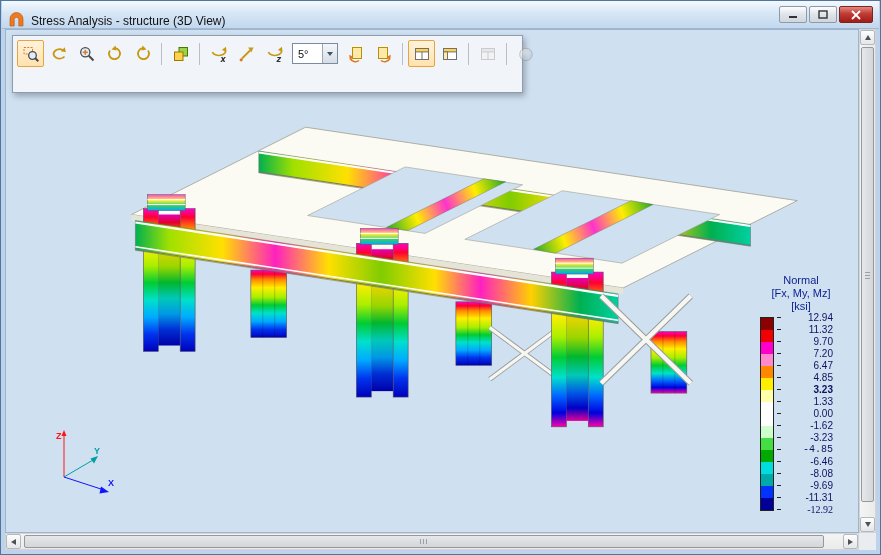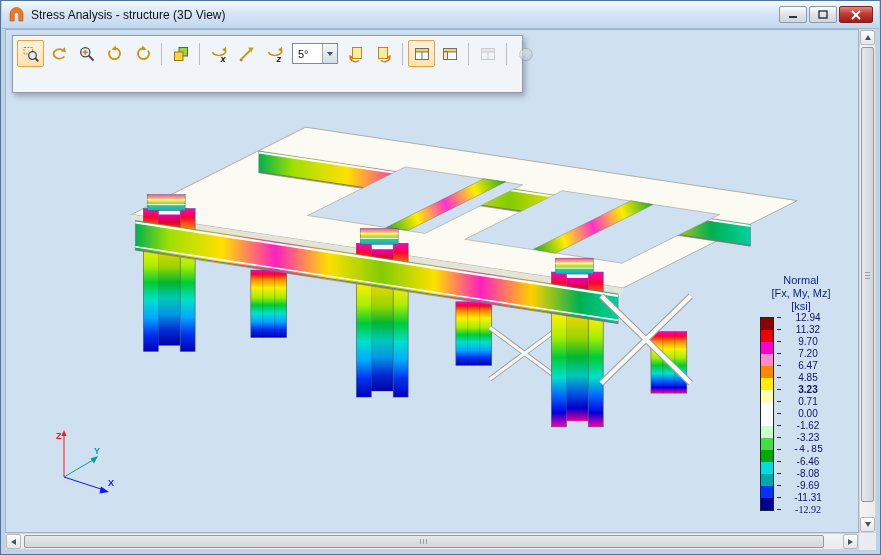--- a/index.html
+++ b/index.html
@@ -2,21 +2,21 @@
 <html><head>
 <meta charset="utf-8">
 <style>
   *{box-sizing:border-box;margin:0;padding:0}
   html,body{width:881px;height:555px;font-family:"Liberation Sans",sans-serif;background:#888}
   .window{position:relative;width:881px;height:555px;background:#bdd3ec;border:1px solid #50749c}
 
   
   .titlebar{position:absolute;left:1px;top:0;right:1px;height:28px;
     background:linear-gradient(#f4f9fe,#d7e6f6 45%,#c2d8ee);border-bottom:1px solid #9fb8d4;
-    display:flex;align-items:center;padding:8px 6px}
+    display:flex;align-items:flex-end;padding:0 6px}
   .title-icon{width:17px;height:17px;margin-right:6px;flex:none}
   .title-text{font-size:12px;color:#111;white-space:nowrap}
   .win-controls{position:absolute;right:6px;top:5px;display:flex;gap:2px}
   .winbtn{width:28px;height:17px;border:1px solid #8f9aa8;border-radius:2px;
     background:linear-gradient(#fdfdfd,#dfe4ea 50%,#cfd6de);display:flex;align-items:center;justify-content:center}
   .winbtn.close{width:34px;border:1px solid #7e2420;background:linear-gradient(#e08a80,#c23b35 45%,#a11d18)}
 
   
   .content{position:absolute;left:4px;top:28px;right:4px;bottom:4px}
   .canvas{position:absolute;left:0;top:0;right:17px;bottom:17px;overflow:hidden;border:1px solid #9fb4cc}
@@ -43,21 +43,21 @@
   .tri-down{width:0;height:0;border-left:3.5px solid transparent;border-right:3.5px solid transparent;border-top:4.5px solid #40526a}
   .ic-letter{font:italic bold 8px "DejaVu Sans",sans-serif;fill:#303030}
 
   
   .legend{position:absolute;right:14px;top:244px;width:86px}
   .lg-title{color:#0a1f8f;font-size:11px;text-align:center;line-height:13px;white-space:nowrap}
   .legend-scale{position:relative;height:200px;margin-top:4px}
   .lg-colorbar{position:absolute;left:2px;top:0;width:14px;height:194px;border:1px solid #222;display:flex;flex-direction:column}
   .lg-band{flex:1}
   .lg-tick{position:absolute;left:19px;width:4px;height:1px;background:#222}
-  .lg-val{position:absolute;left:25px;width:50px;text-align:center;font-size:10px;color:#101060;line-height:11px}
+  .lg-val{position:absolute;left:25px;width:50px;text-align:right;font-size:10px;color:#101060;line-height:11px}
 
   
   .axis-triad{position:absolute;left:38px;bottom:28px}
   .axis-triad text{font-size:9px;font-weight:bold}
 
   
   .vscroll{position:absolute;right:0;top:0;bottom:17px;width:17px;background:linear-gradient(90deg,#f4f4f4,#ebebeb);border:1px solid #d4d4d4}
   .hscroll{position:absolute;left:0;bottom:0;right:17px;height:17px;background:linear-gradient(#f4f4f4,#ebebeb);border:1px solid #d4d4d4}
   .corner{position:absolute;right:0;bottom:0;width:17px;height:17px;background:#e9edf2}
   .scroll-btn{position:absolute;width:15px;height:15px;background:linear-gradient(#fdfdfd,#e3e6ea);border:1px solid #b5b8bc;border-radius:2px;
@@ -414,21 +414,21 @@
               <div class="lg-val" style="top: 19px;">9.70</div>
               <div class="lg-tick" style="top: 36px;"></div>
               <div class="lg-val" style="top: 31px;">7.20</div>
               <div class="lg-tick" style="top: 48px;"></div>
               <div class="lg-val" style="top: 43px;">6.47</div>
               <div class="lg-tick" style="top: 60px;"></div>
               <div class="lg-val" style="top: 55px;">4.85</div>
               <div class="lg-tick" style="top: 72px;"></div>
               <div class="lg-val" style="top: 67px; font-weight: bold;">3.23</div>
               <div class="lg-tick" style="top: 84px;"></div>
-              <div class="lg-val" style="top: 79px;">0.71</div>
+              <div class="lg-val" style="top: 79px;">1.33</div>
               <div class="lg-tick" style="top: 96px;"></div>
               <div class="lg-val" style="top: 91px;">0.00</div>
               <div class="lg-tick" style="top: 108px;"></div>
               <div class="lg-val" style="top: 103px;">-1.62</div>
               <div class="lg-tick" style="top: 120px;"></div>
               <div class="lg-val" style="top: 115px;">-3.23</div>
               <div class="lg-tick" style="top: 132px;"></div>
               <div class="lg-val" style="top: 127px; font-family: Liberation Mono, monospace;">-4.85</div>
               <div class="lg-tick" style="top: 144px;"></div>
               <div class="lg-val" style="top: 139px;">-6.46</div>

